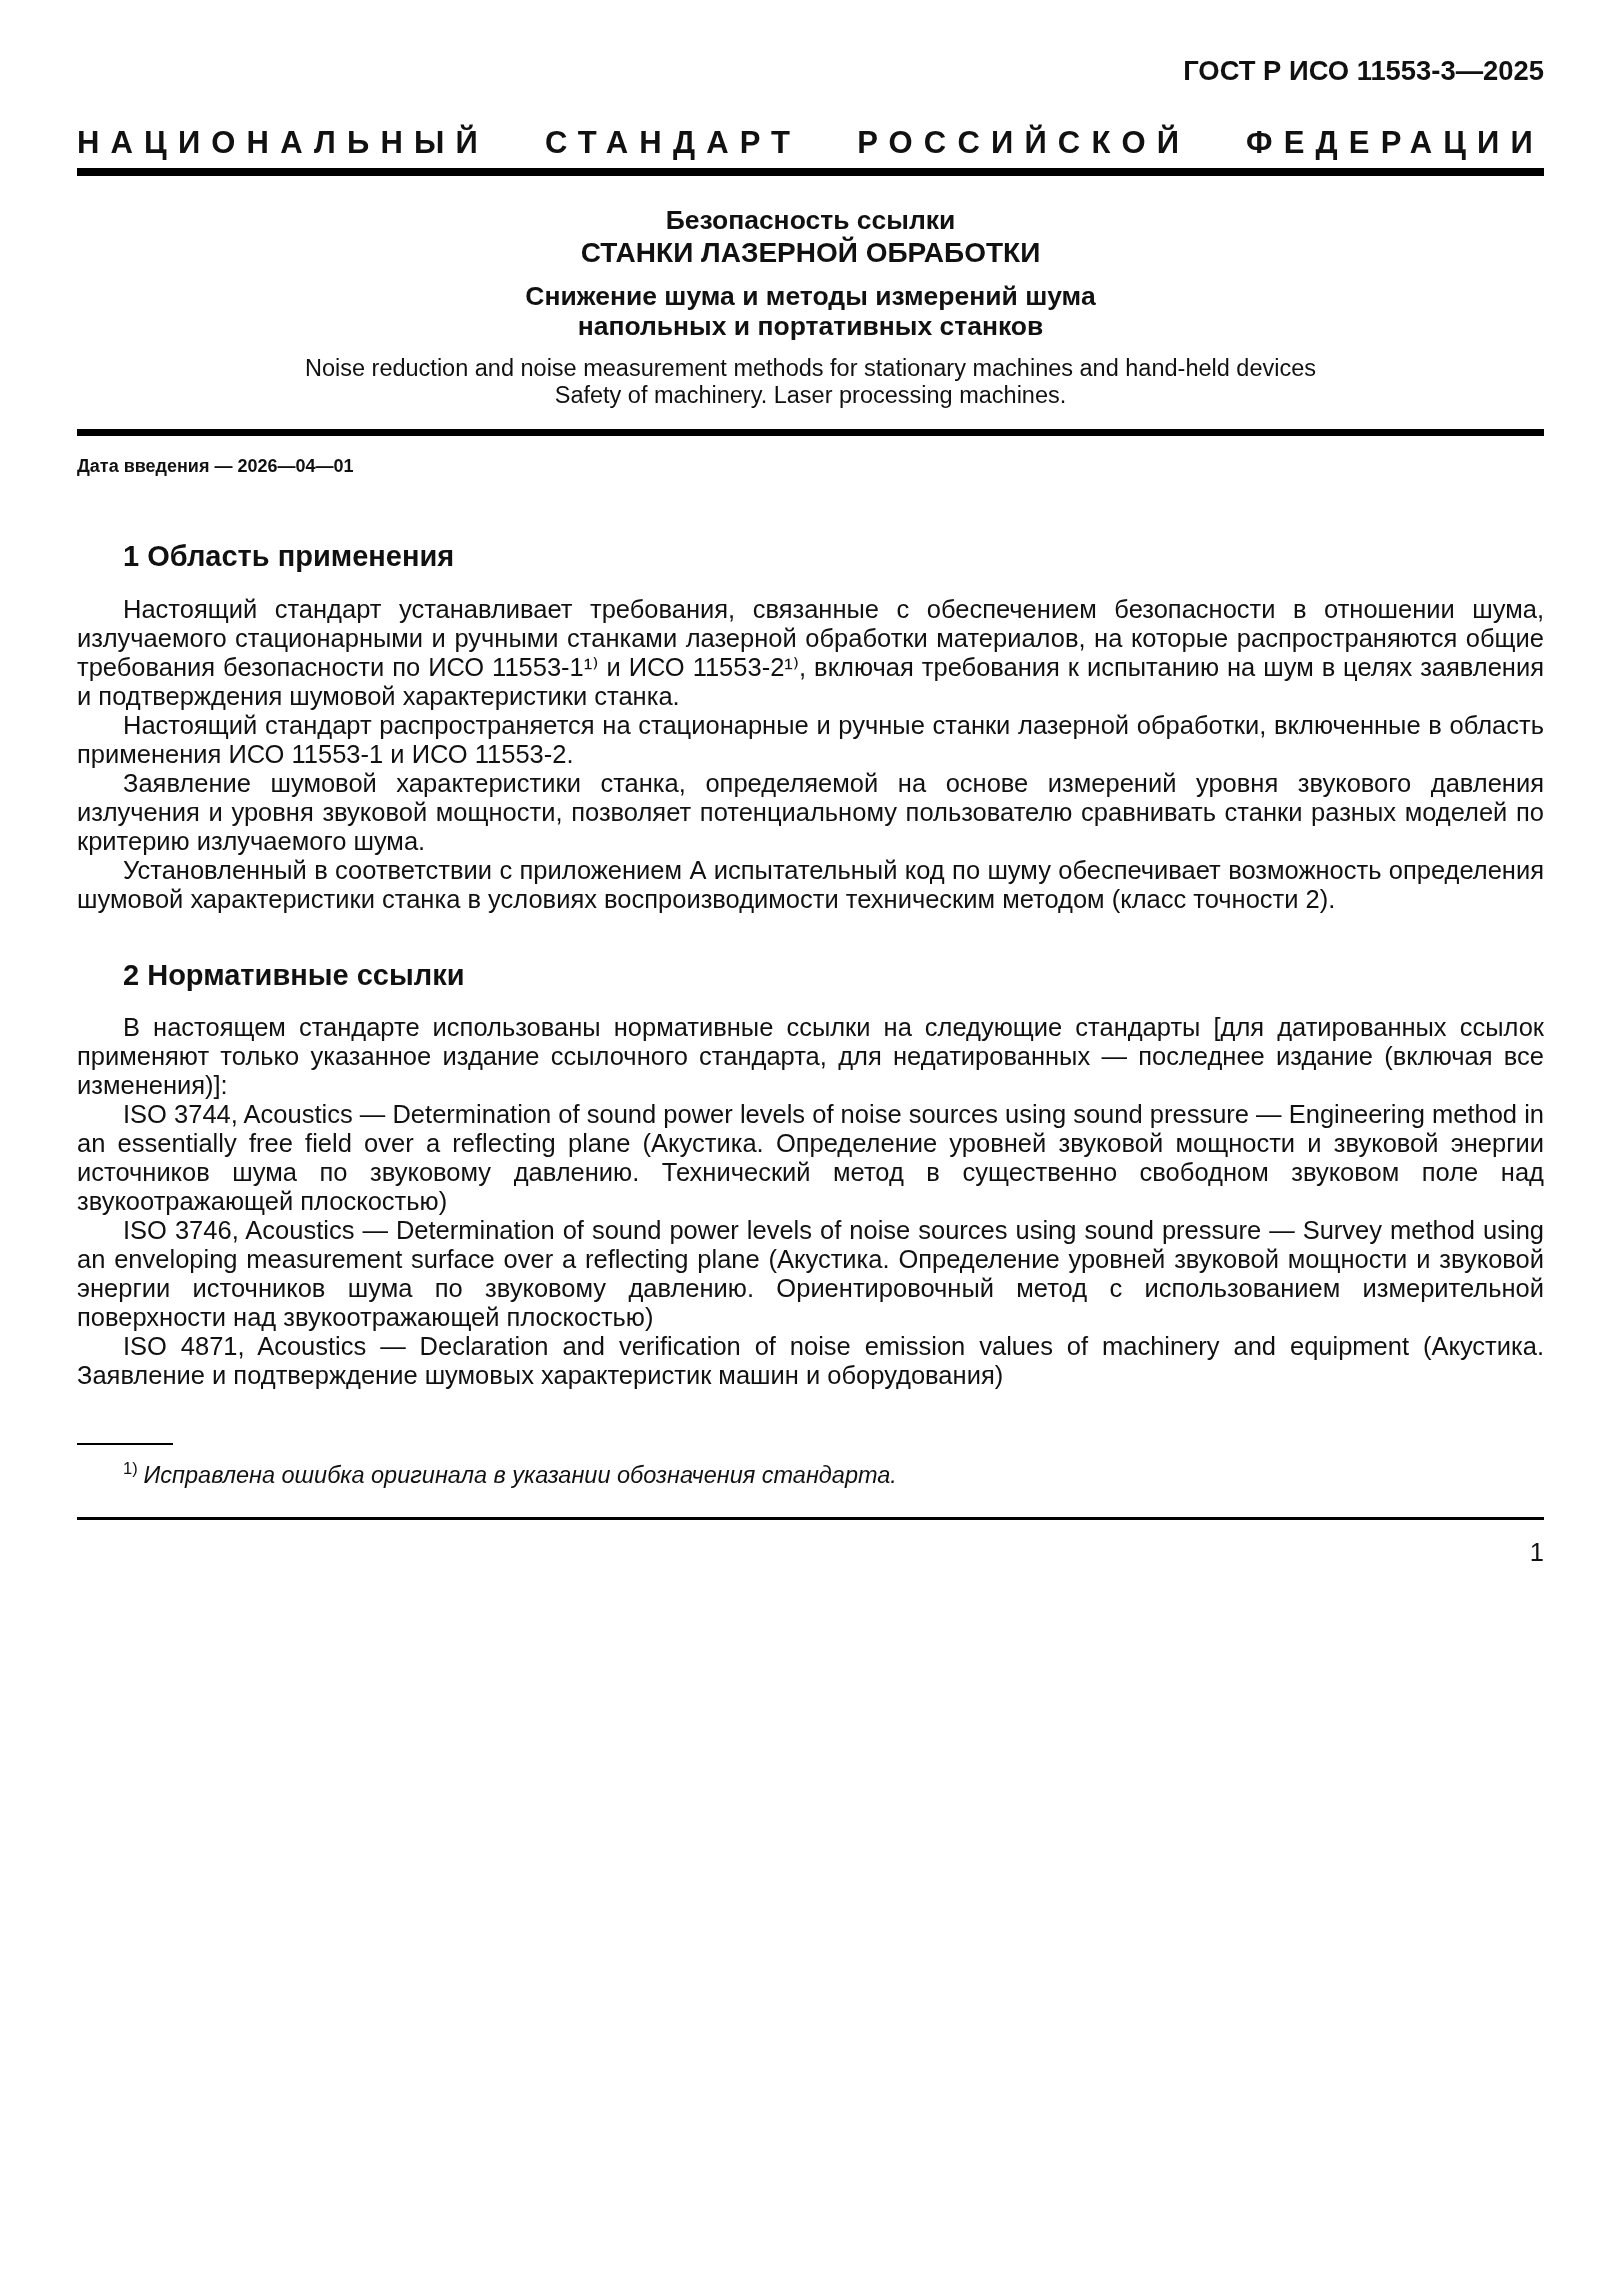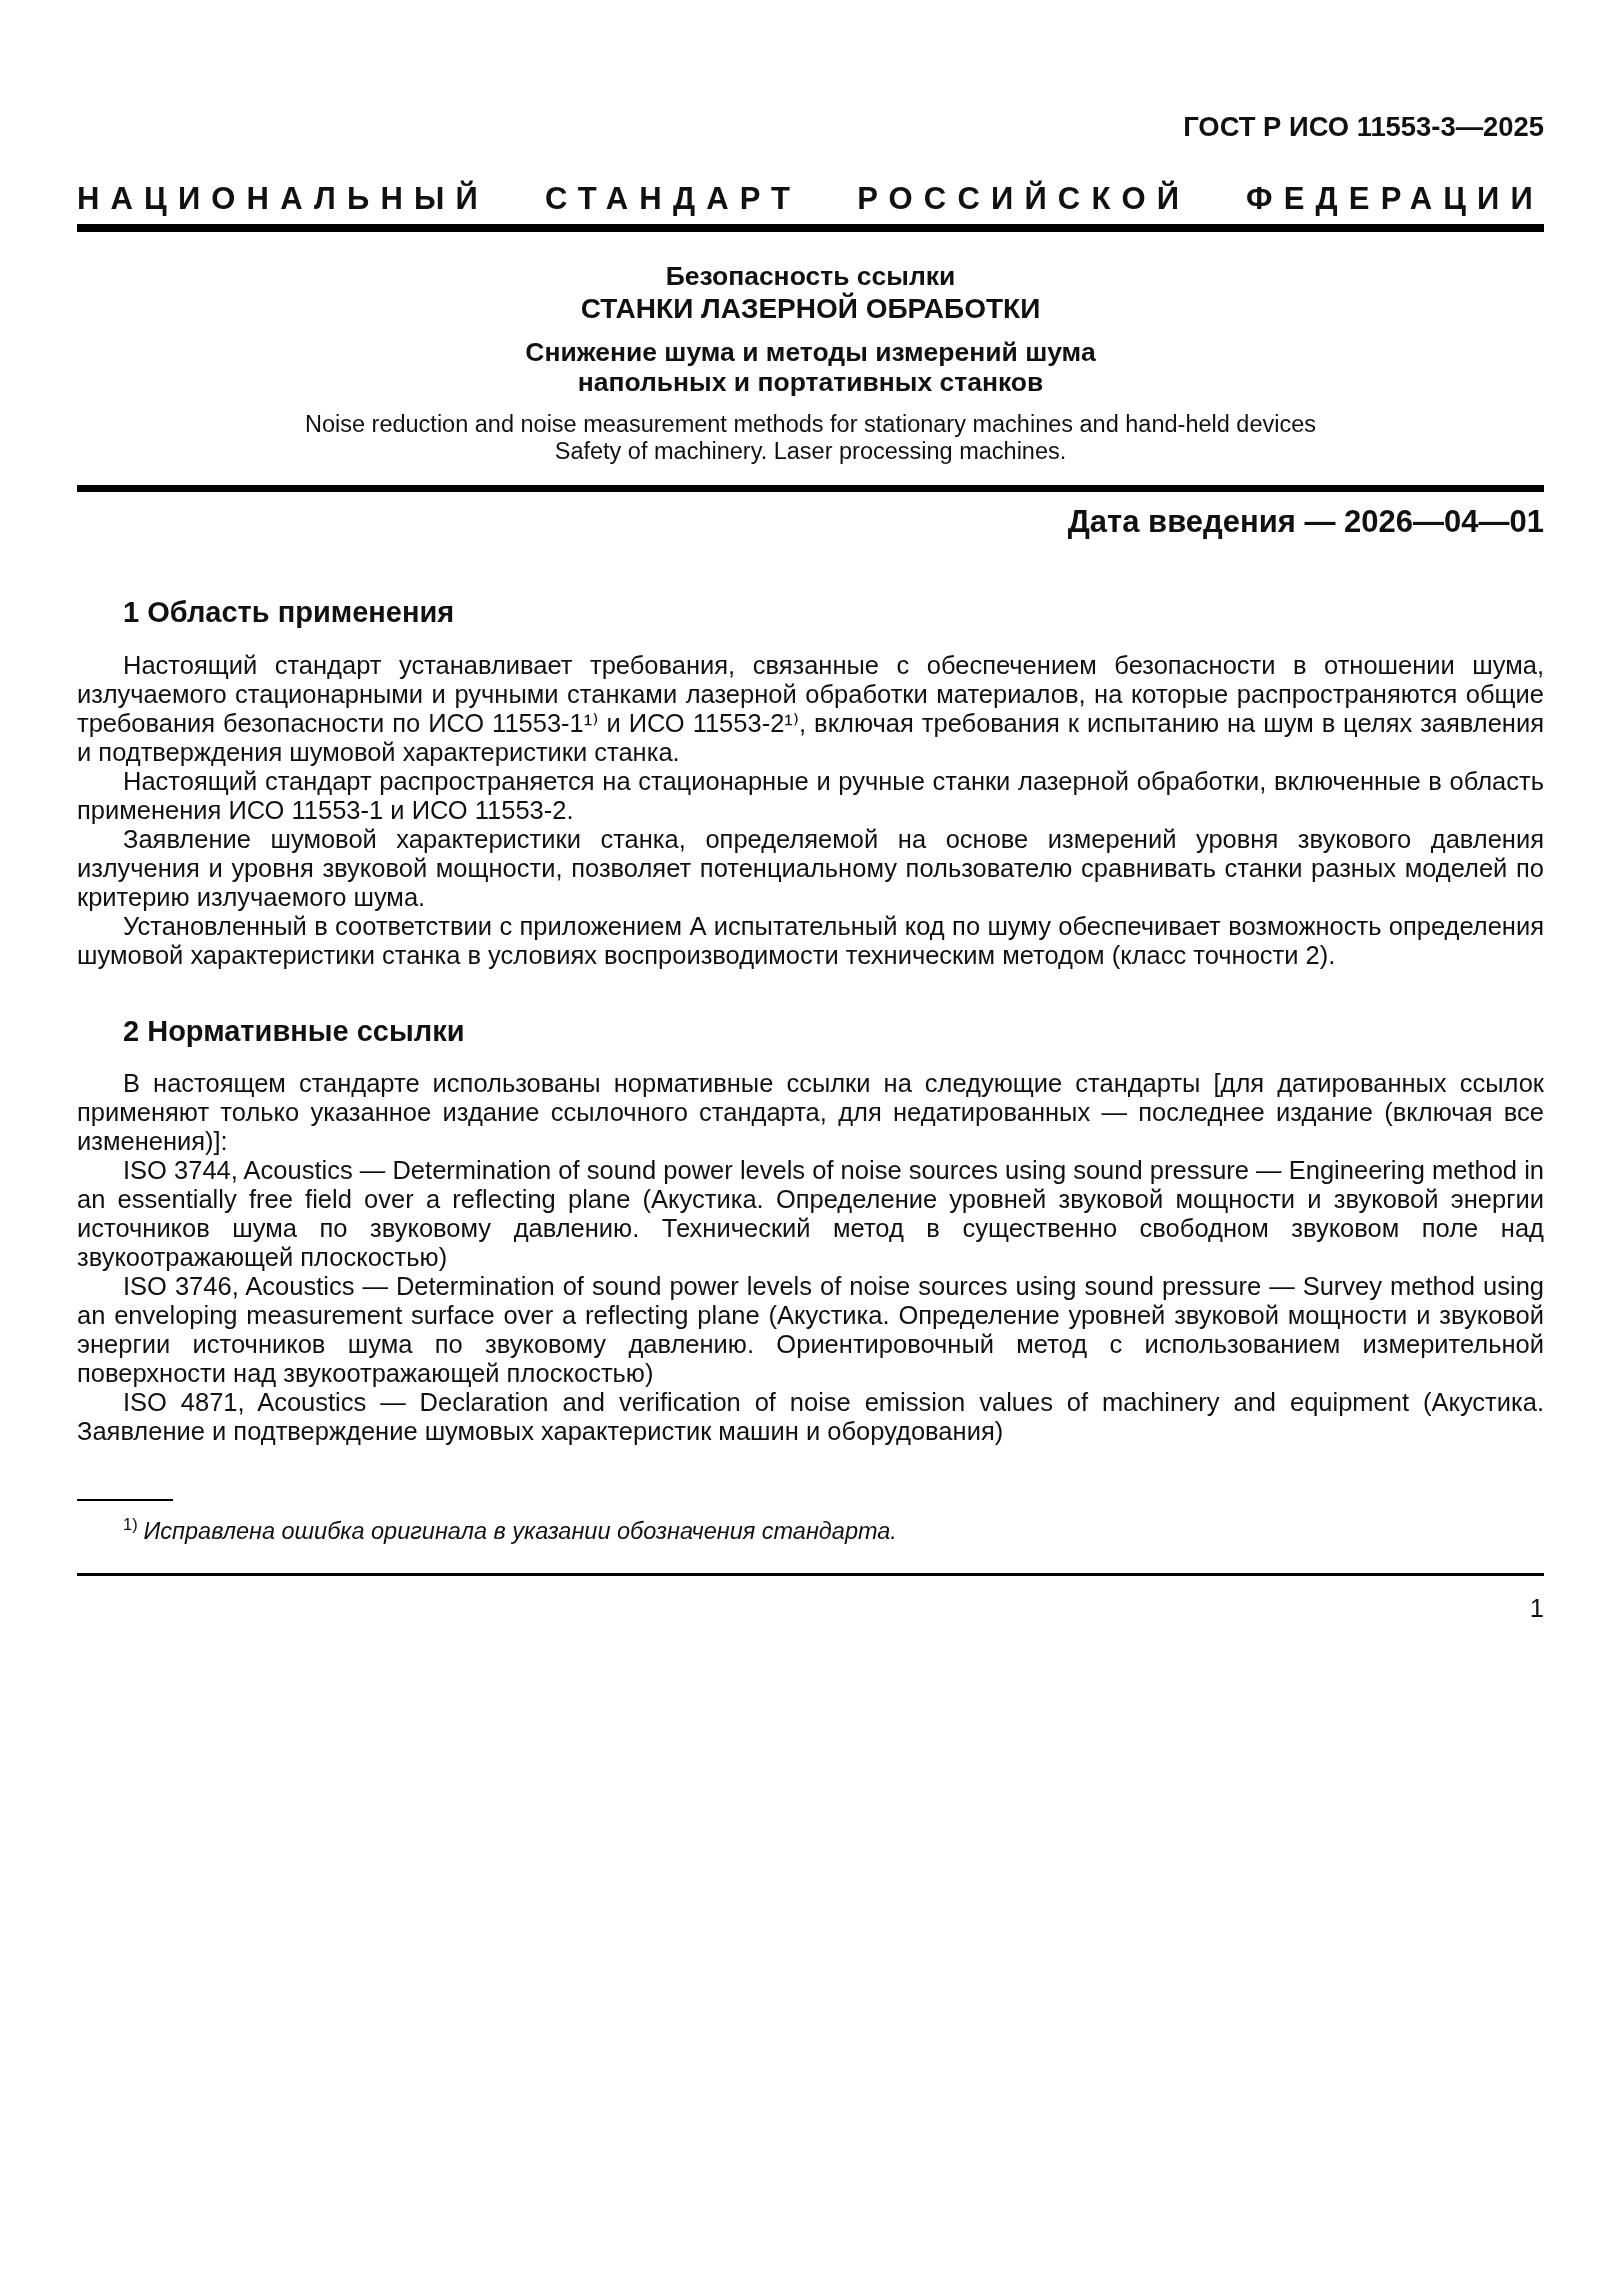--- a/index.html
+++ b/index.html
@@ -8,21 +8,21 @@
     background: #ffffff;
     font-family: "Liberation Sans", "DejaVu Sans", sans-serif;
     color: #111111;
   }
 
   .page {
     position: relative;
     width: 1621px;
     height: 2000px;
     background: #ffffff;
-    padding: 110px 77px 0 77px;
+    padding: 54px 77px 0 77px;
     overflow: hidden;
   }
 
   
   .doc-code {
     text-align: right;
     font-size: 27.4px;
     font-weight: bold;
     line-height: 33px;
   }
@@ -77,22 +77,22 @@
   }
 
   .rule-thick-2 {
     height: 6.9px;
     background: #000000;
     margin-top: 19.6px;
   }
 
   .intro-date {
     margin-top: 14.7px;
-    text-align: right;
-    font-size: 31px;
+    text-align: left;
+    font-size: 18px;
     font-weight: bold;
     line-height: 30px;
   }
 
   
   .section-heading {
     margin-top: 59px;
     margin-bottom: 21.6px;
     padding-left: 46px;
     font-size: 29px;

